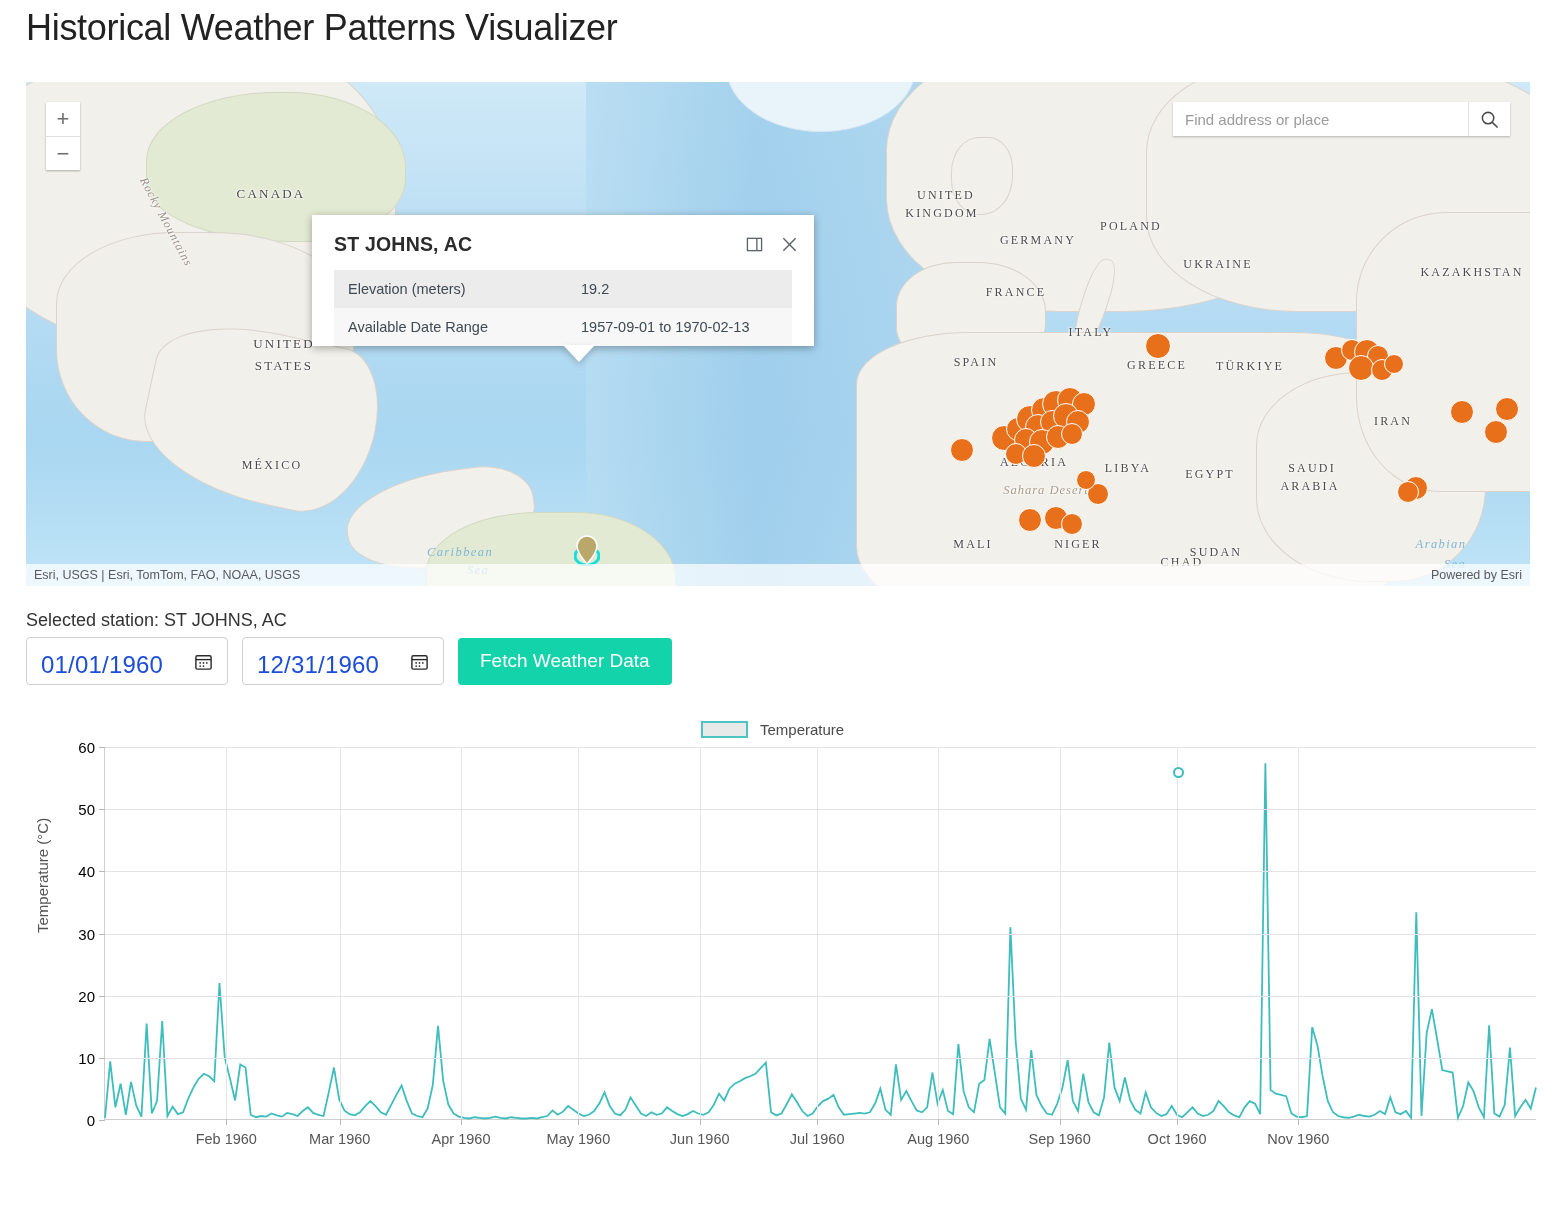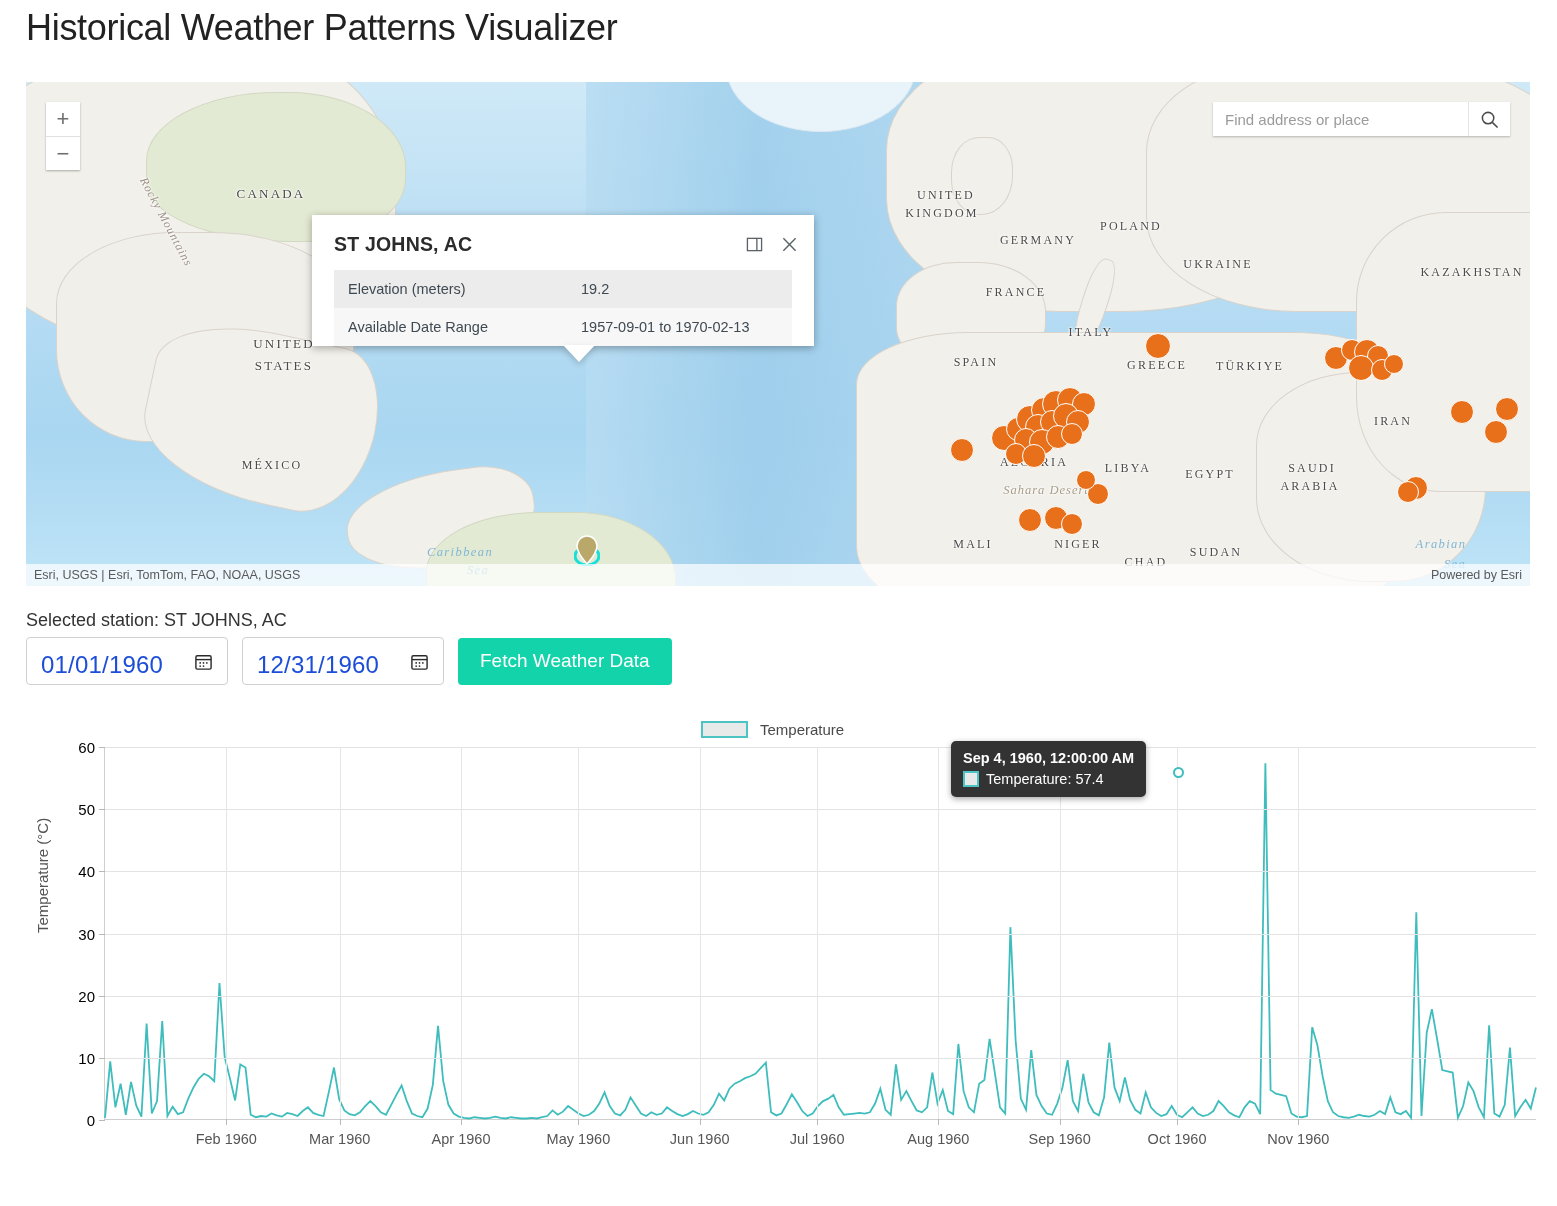--- a/index.html
+++ b/index.html
@@ -159,21 +159,21 @@
   .zoom-btn {
     height: 34px; display: flex; align-items: center; justify-content: center;
     color: #6e6e6e; font-size: 22px; line-height: 1; cursor: pointer;
     user-select:none;
   }
   .zoom-btn + .zoom-btn { border-top: 1px solid #e0e0e0; }
 
   
   .search-box {
     position: absolute; right: 20px; top: 20px;
-    width: 297px; height: 34px; background:#fff;
+    width: 337px; height: 34px; background:#fff;
     display:flex; align-items:flex-start;
     box-shadow: 0 1px 2px rgba(0,0,0,.25);
   }
   .search-input {
     flex: 1; border: none; outline: none; height: 100%;
     padding: 0 12px; font-size: 15px; color:#4b4b4b;
     font-family: "Liberation Sans", sans-serif; background:transparent;
   }
   .search-input::placeholder { color: #9b9b9b; }
   .search-btn {
@@ -377,21 +377,21 @@
           <div class="mlabel sm" style="left: 1131px; top: 283px; transform: translate(-50%, -50%);">GREECE</div>
           <div class="mlabel sm" style="left: 1224px; top: 284px; transform: translate(-50%, -50%);">TÜRKIYE</div>
           <div class="mlabel sm" style="left: 1367px; top: 339px; transform: translate(-50%, -50%);">IRAN</div>
           <div class="mlabel sm" style="left: 1102px; top: 386px; transform: translate(-50%, -50%);">LIBYA</div>
           <div class="mlabel sm" style="left: 1184px; top: 392px; transform: translate(-50%, -50%);">EGYPT</div>
           <div class="mlabel sm" style="left: 1286px; top: 386px; transform: translate(-50%, -50%);">SAUDI</div>
           <div class="mlabel sm" style="left: 1284px; top: 404px; transform: translate(-50%, -50%);">ARABIA</div>
           <div class="mlabel sm" style="left: 1008px; top: 380px; transform: translate(-50%, -50%);">ALGERIA</div>
           <div class="mlabel sm" style="left: 947px; top: 462px; transform: translate(-50%, -50%);">MALI</div>
           <div class="mlabel sm" style="left: 1052px; top: 462px; transform: translate(-50%, -50%);">NIGER</div>
-          <div class="mlabel sm" style="left: 1120px; top: 480px; transform: translate(-50%, -50%);">CHAD</div>
+          <div class="mlabel sm" style="left: 1156px; top: 480px; transform: translate(-50%, -50%);">CHAD</div>
           <div class="mlabel sm" style="left: 1190px; top: 470px; transform: translate(-50%, -50%);">SUDAN</div>
           <div class="mlabel water" style="left: 434px; top: 470px; transform: translate(-50%, -50%);">Caribbean</div>
           <div class="mlabel water" style="left: 452px; top: 488px; transform: translate(-50%, -50%);">Sea</div>
           <div class="mlabel water" style="left: 1415px; top: 462px; transform: translate(-50%, -50%);">Arabian</div>
           <div class="mlabel water" style="left: 1429px; top: 482px; transform: translate(-50%, -50%);">Sea</div>
           <div class="mlabel mtn-lbl" style="left: 140px; top: 140px; transform: translate(-50%, -50%) rotate(62deg);">Rocky Mountains</div>
           <div class="mlabel desert" style="left: 1020px; top: 408px; transform: translate(-50%, -50%) rotate(0deg);">Sahara Desert</div>
         </div>
       <div id="map-dots">
           <div class="dot" style="left: 1119px; top: 251px; width: 26px; height: 26px;"></div>
@@ -589,22 +589,15 @@
         <div class="xtickmark" style="left: 954.667px;"></div>
         <div class="gridline-v" style="left: 1072.04px;"></div>
         <div class="xtick" style="left: 1072.04px;">Oct 1960</div>
         <div class="xtickmark" style="left: 1072.04px;"></div>
         <div class="gridline-v" style="left: 1193.33px;"></div>
         <div class="xtick" style="left: 1193.33px;">Nov 1960</div>
         <div class="xtickmark" style="left: 1193.33px;"></div>
       </div>
 
 
-    <div class="chart-tip">
-      <div class="tip-title">Sep 4, 1960, 12:00:00 AM</div>
-      <div class="tip-row">
-        <span class="tip-swatch"></span>
-        <span>Temperature: 57.4</span>
-      </div>
-    </div>
     <div class="tip-point"></div>
   </div>
 </div>
 
 </body></html>

